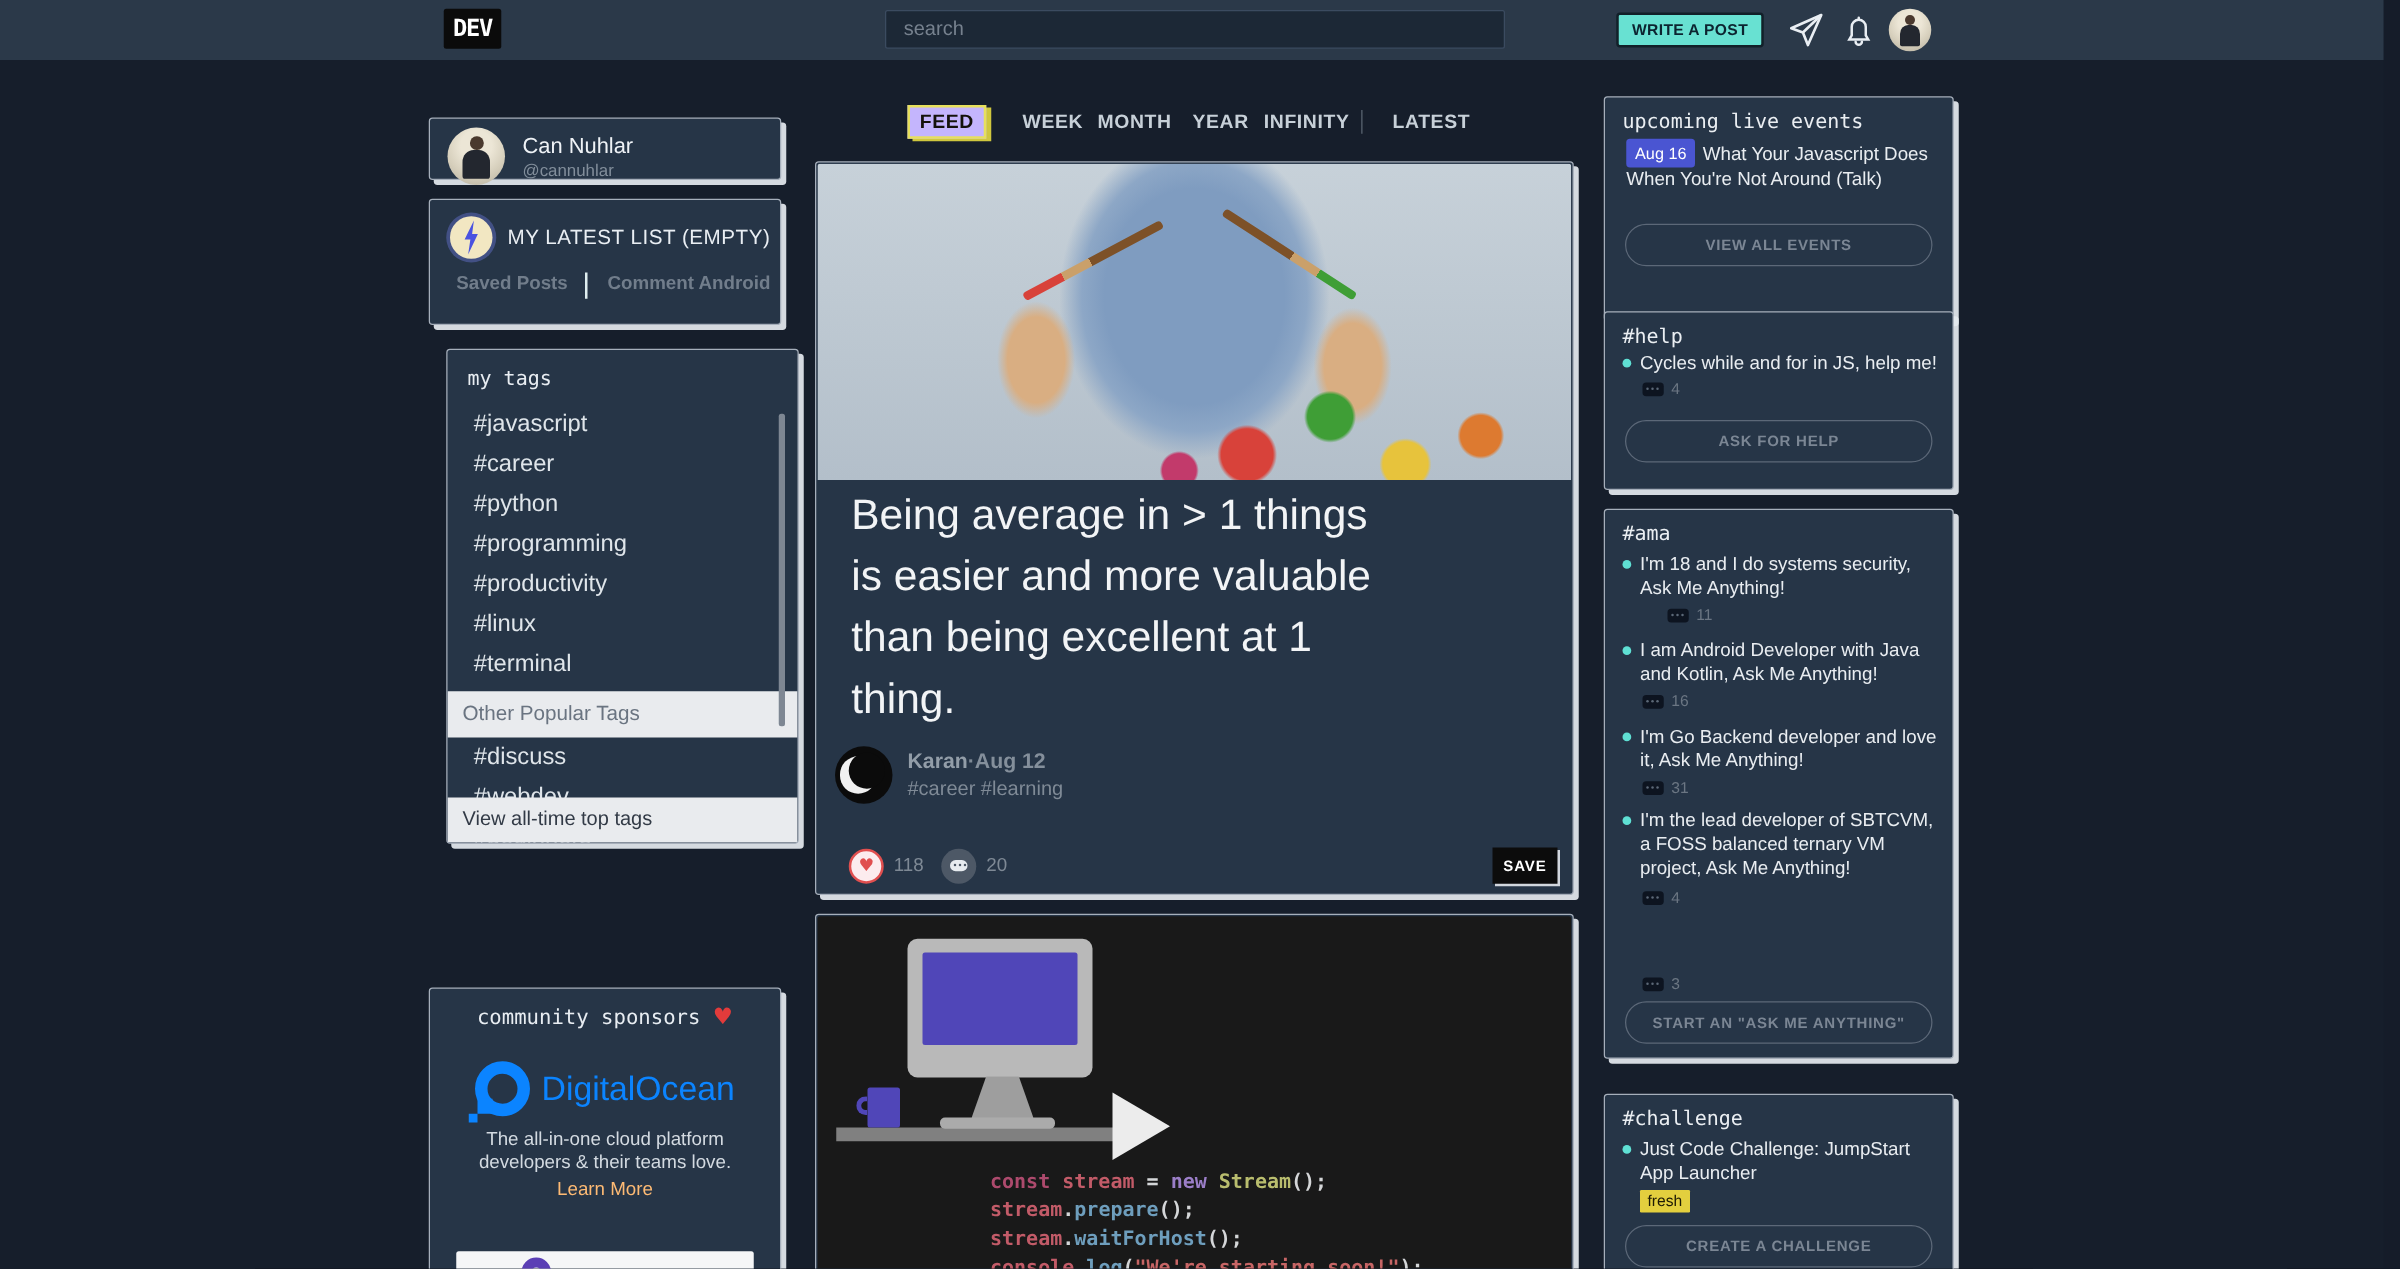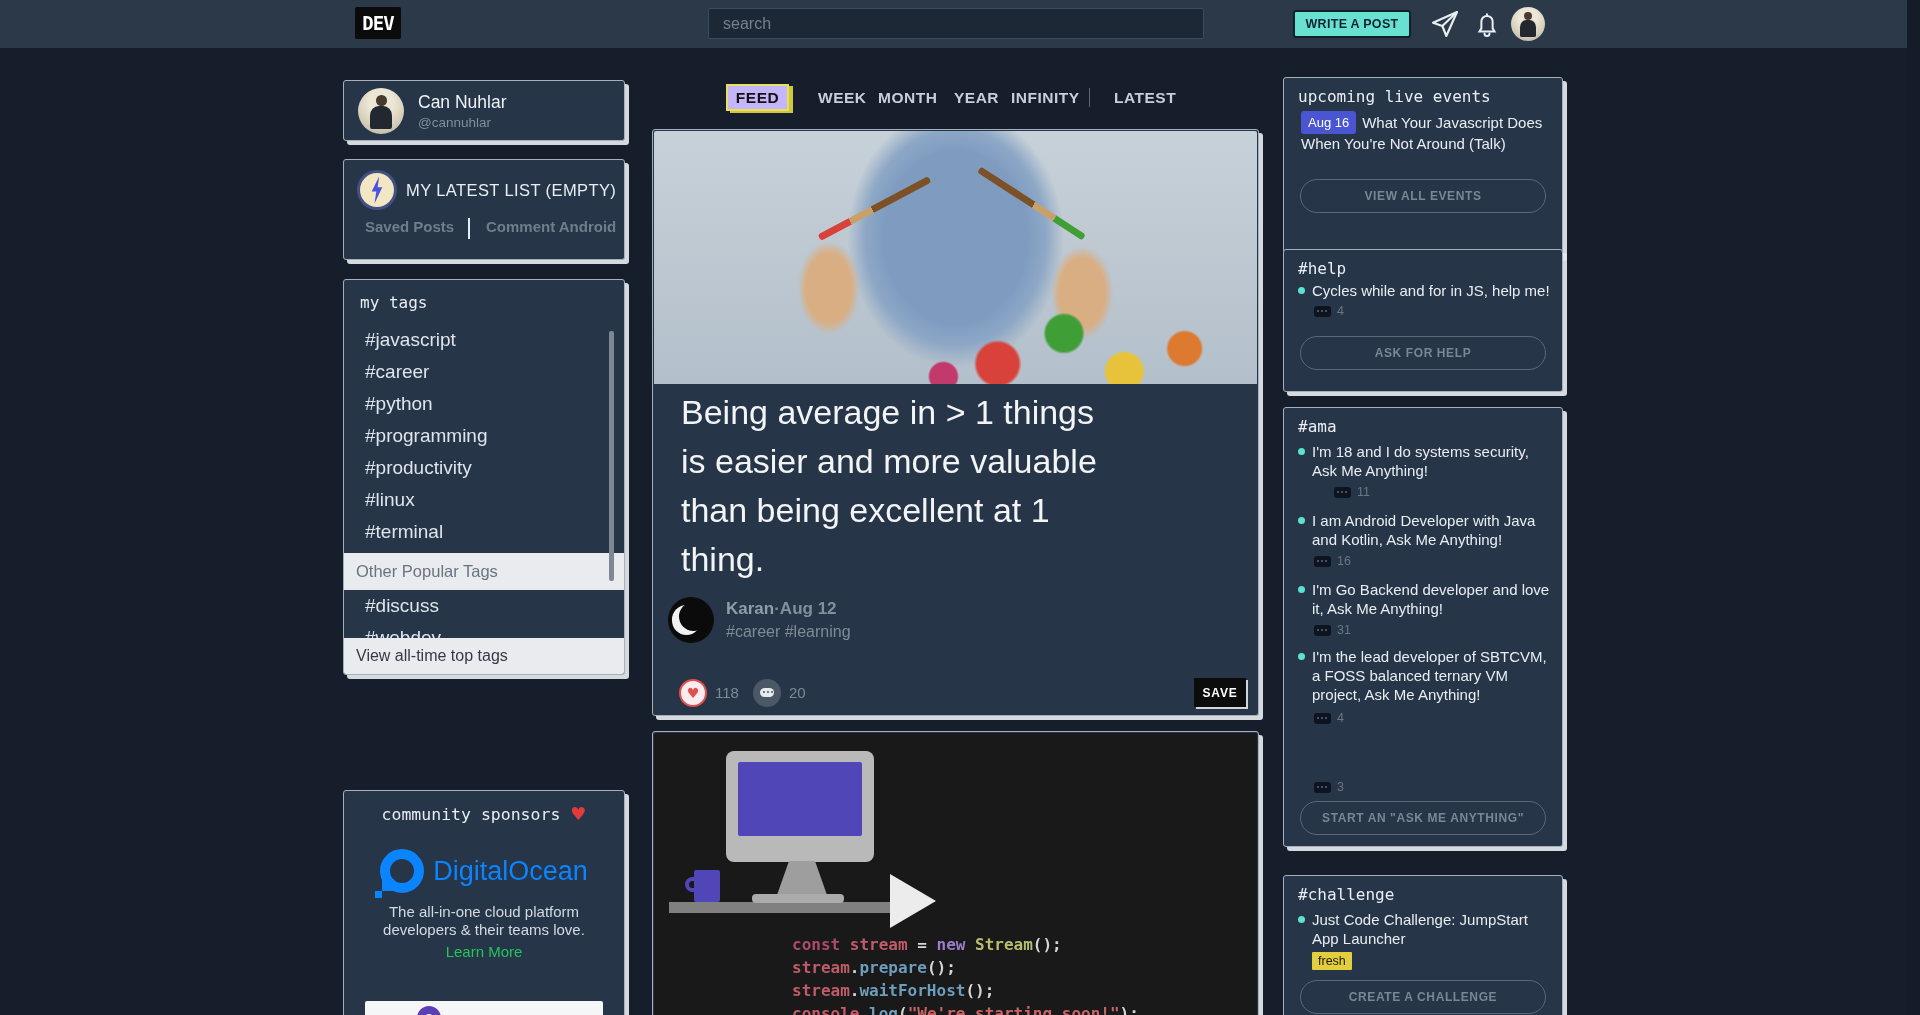--- a/index.html
+++ b/index.html
@@ -23,55 +23,55 @@
   .avatar{border-radius:50%;overflow:hidden;position:relative;}
   .avatar-photo{background:radial-gradient(circle at 50% 32%,#ece6d6 0 32%,#d6cfbc 62%,#b5ae9d 100%);}
   .avatar-photo::before{content:"";position:absolute;left:39%;top:16%;width:23%;height:23%;background:#4a392e;border-radius:50%;}
   .avatar-photo::after{content:"";position:absolute;left:27%;top:39%;width:46%;height:50%;background:#23272f;border-radius:42% 42% 10% 10%;}
   .nav-avatar{left:1511px;top:7px;width:34px;height:34px;position:absolute;cursor:pointer;}
   
   .card{position:absolute;background:#263547;border:1px solid #a6afbb;border-radius:3px;
     box-shadow:4px 4px 0 rgba(228,232,238,.93);box-sizing:border-box;}
   .mono{font-family:"DejaVu Sans Mono",monospace;}
   
-  .profile-card{left:343px;top:80px;width:282px;height:61px;}
+  .profile-card{left:343px;top:94px;width:282px;height:50px;}
   .profile-avatar{position:absolute;left:14px;top:7px;width:46px;height:46px;}
   .profile-name{position:absolute;left:74px;top:11px;font-size:17.5px;color:#eef2f6;}
   .profile-handle{position:absolute;left:74px;top:34px;font-size:13.5px;color:#828e9b;}
   
   .reading-card{left:343px;top:159px;width:282px;height:101px;}
   .rl-icon{position:absolute;left:16px;top:13px;width:34px;height:34px;border-radius:50%;background:#f2e7c2;
     box-shadow:0 0 0 3px rgba(110,122,225,.4);}
   .rl-icon::before{content:"";position:absolute;left:24%;top:10%;width:52%;height:80%;background:#4a52e0;
     clip-path:polygon(62% 0,20% 56%,46% 56%,36% 100%,80% 40%,54% 40%);}
   .rl-title{position:absolute;left:62px;top:21px;font-size:16.5px;letter-spacing:.4px;color:#e9eef3;}
   .rl-links{position:absolute;left:0;top:58px;width:100%;height:24px;text-align:center;}
   .rl-link{position:absolute;font-size:15px;font-weight:bold;color:#717d8b;cursor:pointer;}
   .rl-div{position:absolute;left:124px;top:0px;width:2px;height:21px;background:#dfeef0;}
   
-  .tags-card{left:343px;top:279px;width:282px;height:396px;overflow:hidden;}
+  .tags-card{left:357px;top:279px;width:282px;height:396px;overflow:hidden;}
   .tags-header{position:absolute;left:16px;top:13px;font-size:16px;color:#e8edf2;}
   .tag-list{position:absolute;left:0;top:44px;width:100%;}
   .tag-item{height:32px;display:flex;align-items:center;padding-left:21px;font-size:19px;color:#dfe5ea;cursor:pointer;}
   .band{position:absolute;left:0;width:100%;background:#e9ebee;display:flex;align-items:center;cursor:pointer;}
   .band-opt{top:273px;height:37px;font-size:16.5px;color:#6a7481;padding-left:12px;box-sizing:border-box;}
   .tag-list2{position:absolute;left:0;top:310px;width:100%;}
   .band-footer{bottom:0;height:36px;font-size:16px;color:#323a46;padding-left:12px;box-sizing:border-box;}
   .tags-scrollbar{position:absolute;left:265px;top:51px;width:5px;height:250px;background:#7e8793;border-radius:2px;}
   
   .sponsors-card{left:343px;top:790px;width:282px;height:320px;}
   .sp-header{position:absolute;left:0;top:12px;width:100%;text-align:center;font-size:16.5px;color:#e8edf2;}
   .sp-heart{color:#e23b3b;font-size:18px;font-family:"DejaVu Sans",sans-serif;}
   .do-row{position:absolute;left:0;top:58px;width:100%;display:flex;align-items:center;justify-content:center;gap:9px;}
   .do-mark{width:44px;height:44px;border-radius:50%;border:10px solid #0b84ff;box-sizing:border-box;position:relative;}
   .do-mark::before{content:"";position:absolute;left:-8px;bottom:-8px;width:12px;height:12px;background:#0b84ff;}
   .do-mark::after{content:"";position:absolute;left:-15px;bottom:-15px;width:7px;height:7px;background:#0b84ff;}
   .do-word{font-size:27px;color:#0b84ff;font-weight:500;}
   .sp-tagline{position:absolute;left:0;top:112px;width:100%;text-align:center;font-size:15px;line-height:18px;color:#d3dae1;}
-  .sp-learn{position:absolute;left:0;top:152px;width:100%;text-align:center;font-size:15px;color:#22c55e;cursor:pointer;}
+  .sp-learn{position:absolute;left:0;top:152px;width:100%;text-align:center;font-size:15px;color:#fdba74;cursor:pointer;}
   .sp-whitebox{position:absolute;left:21px;top:210px;width:238px;height:60px;background:#f5f6f7;border-radius:2px;overflow:hidden;}
   .sp-whitebox::before{content:"";position:absolute;left:52px;top:5px;width:24px;height:24px;border-radius:50%;
     border:8px solid #5b3fb5;box-sizing:border-box;}
   
   .tab-active{position:absolute;left:726px;top:84px;width:63px;height:27px;background:#c4b5fd;
     border:2px solid #e7e05c;box-shadow:4px 2px 0 #cfc73e;display:flex;align-items:center;justify-content:center;
     color:#14120a;font-size:15.5px;font-weight:bold;letter-spacing:.5px;box-sizing:border-box;cursor:pointer;}
   .tab{position:absolute;top:89px;font-size:15.5px;font-weight:bold;letter-spacing:.5px;color:#c7d0d8;cursor:pointer;}
   .tab-divider{position:absolute;left:1089px;top:88px;width:1px;height:19px;background:#5b6673;}
   

